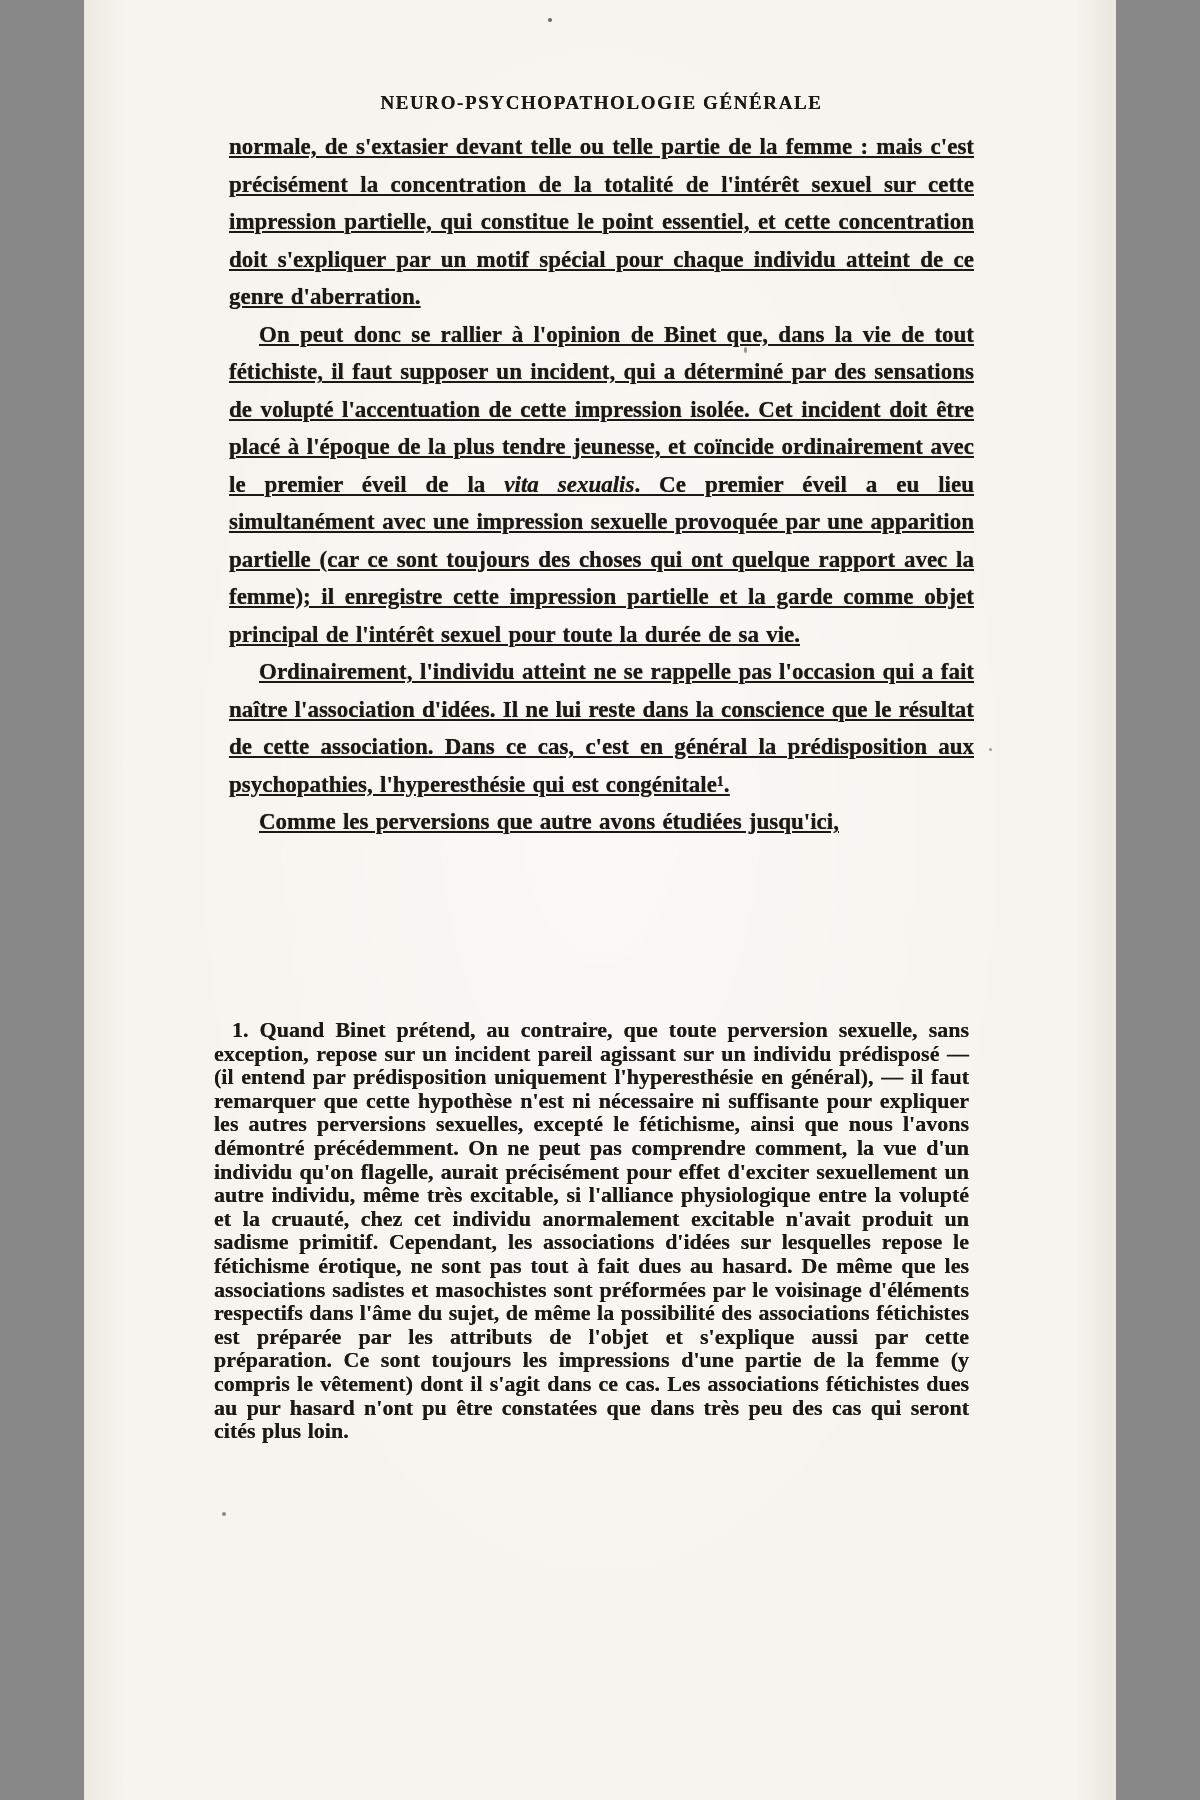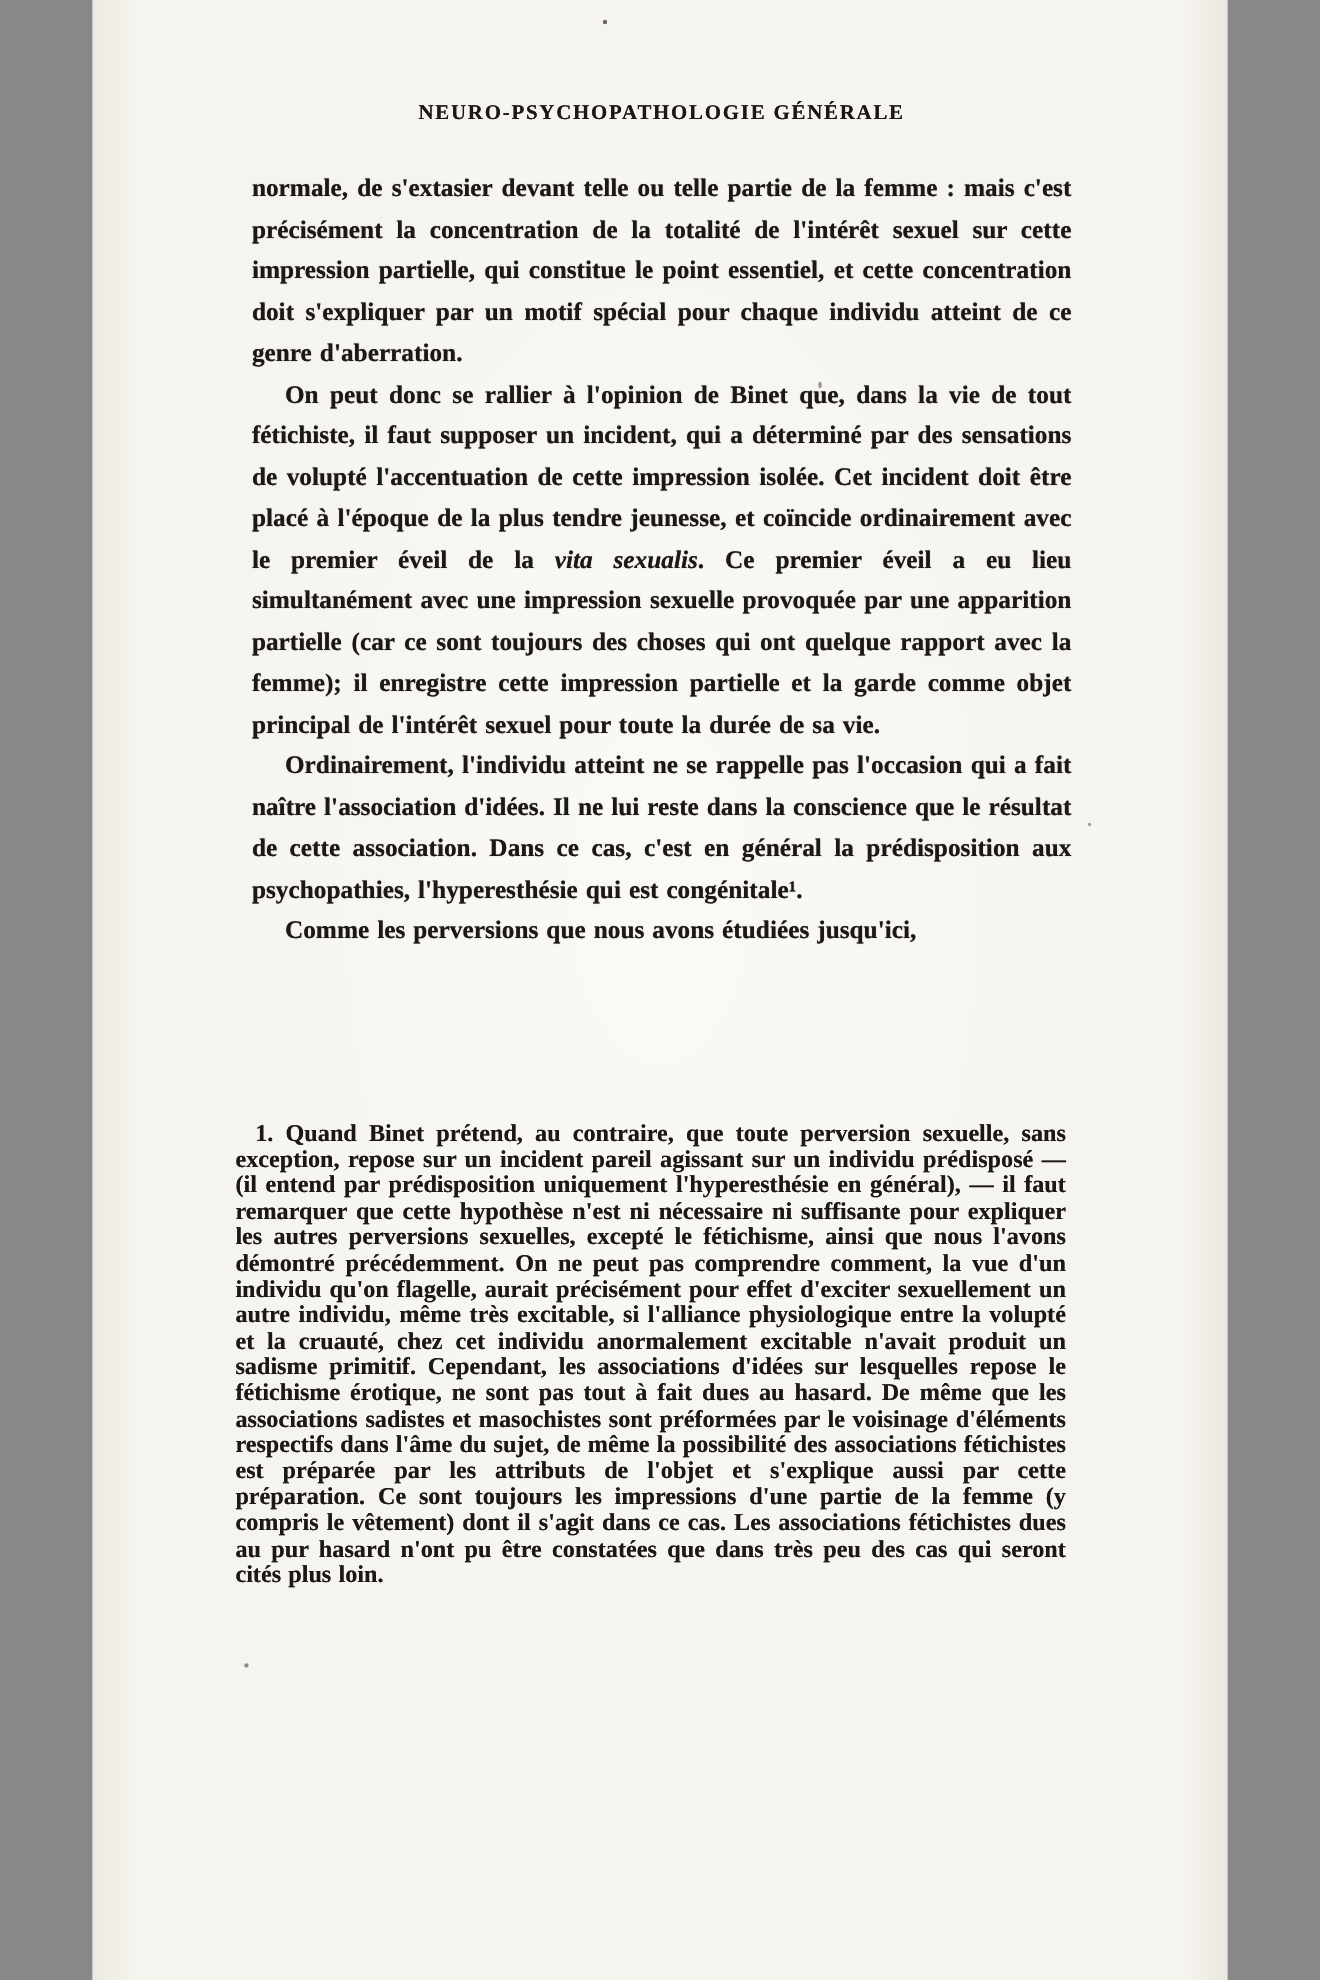--- a/index.html
+++ b/index.html
@@ -31,29 +31,30 @@
     position: absolute;
     top: 92px;
     left: 1058px;
     font-size: 19px;
     font-weight: bold;
     letter-spacing: 1px;
     text-shadow: 0 0 0.6px rgba(28,25,20,0.85);
   }
   .body-text {
     position: absolute;
-    top: 152px;
+    top: 128px;
     left: 145px;
     width: 745px;
     font-size: 23px;
     line-height: 37.5px;
     font-weight: bold;
     text-align: justify;
     text-shadow: 0 0 0.7px rgba(28,25,20,0.8);
     word-spacing: 1.5px;
+    text-decoration: underline;
   }
   .body-text p { margin: 0; text-indent: 30px; }
   .body-text p.first { text-indent: 0; }
   .body-text em { font-style: italic; }
   .footnote {
     position: absolute;
     top: 1018px;
     left: 130px;
     width: 755px;
     font-size: 22px;
@@ -86,20 +87,20 @@
   <div class="speck s4"></div>
 
   <div class="running-head">NEURO-PSYCHOPATHOLOGIE GÉNÉRALE</div>
 
   <div class="page-number">134</div>
 
   <div class="body-text">
     <p class="first">normale, de s'extasier devant telle ou telle partie de la femme : mais c'est précisément la concentration de la totalité de l'intérêt sexuel sur cette impression partielle, qui constitue le point essentiel, et cette concentration doit s'expliquer par un motif spécial pour chaque individu atteint de ce genre d'aberration.</p>
     <p><span>On peut donc se rallier à l'opinion de Binet que, dans la vie de tout fétichiste, il faut supposer un incident, qui a déterminé par des sensations de volupté l'accentuation de cette impression isolée. Cet incident doit être placé à l'époque de la plus tendre jeunesse, et coïncide ordinairement avec le premier éveil de la </span><em>vita sexualis</em><span>. Ce premier éveil a eu lieu simultanément avec une impression sexuelle provoquée par une apparition partielle (car ce sont toujours des choses qui ont quelque rapport avec la femme); il enregistre cette impression partielle et la garde comme objet principal de l'intérêt sexuel pour toute la durée de sa vie.</span></p>
     <p>Ordinairement, l'individu atteint ne se rappelle pas l'occasion qui a fait naître l'association d'idées. Il ne lui reste dans la conscience que le résultat de cette association. Dans ce cas, c'est en général la prédisposition aux psychopathies, l'hyperesthésie qui est congénitale¹.</p>
-    <p>Comme les perversions que nous avons étudiées jusqu'ici,</p>
+    <p>Comme les perversions que autre avons étudiées jusqu'ici,</p>
   </div>
 
   <div class="footnote">
     <p>1. Quand Binet prétend, au contraire, que toute perversion sexuelle, sans exception, repose sur un incident pareil agissant sur un individu prédisposé — (il entend par prédisposition uniquement l'hyperesthésie en général), — il faut remarquer que cette hypothèse n'est ni nécessaire ni suffisante pour expliquer les autres perversions sexuelles, excepté le fétichisme, ainsi que nous l'avons démontré précédemment. On ne peut pas comprendre comment, la vue d'un individu qu'on flagelle, aurait précisément pour effet d'exciter sexuellement un autre individu, même très excitable, si l'alliance physiologique entre la volupté et la cruauté, chez cet individu anormalement excitable n'avait produit un sadisme primitif. Cependant, les associations d'idées sur lesquelles repose le fétichisme érotique, ne sont pas tout à fait dues au hasard. De même que les associations sadistes et masochistes sont préformées par le voisinage d'éléments respectifs dans l'âme du sujet, de même la possibilité des associations fétichistes est préparée par les attributs de l'objet et s'explique aussi par cette préparation. Ce sont toujours les impressions d'une partie de la femme (y compris le vêtement) dont il s'agit dans ce cas. Les associations fétichistes dues au pur hasard n'ont pu être constatées que dans très peu des cas qui seront cités plus loin.</p>
   </div>
 
 </div>
 
 </body></html>

